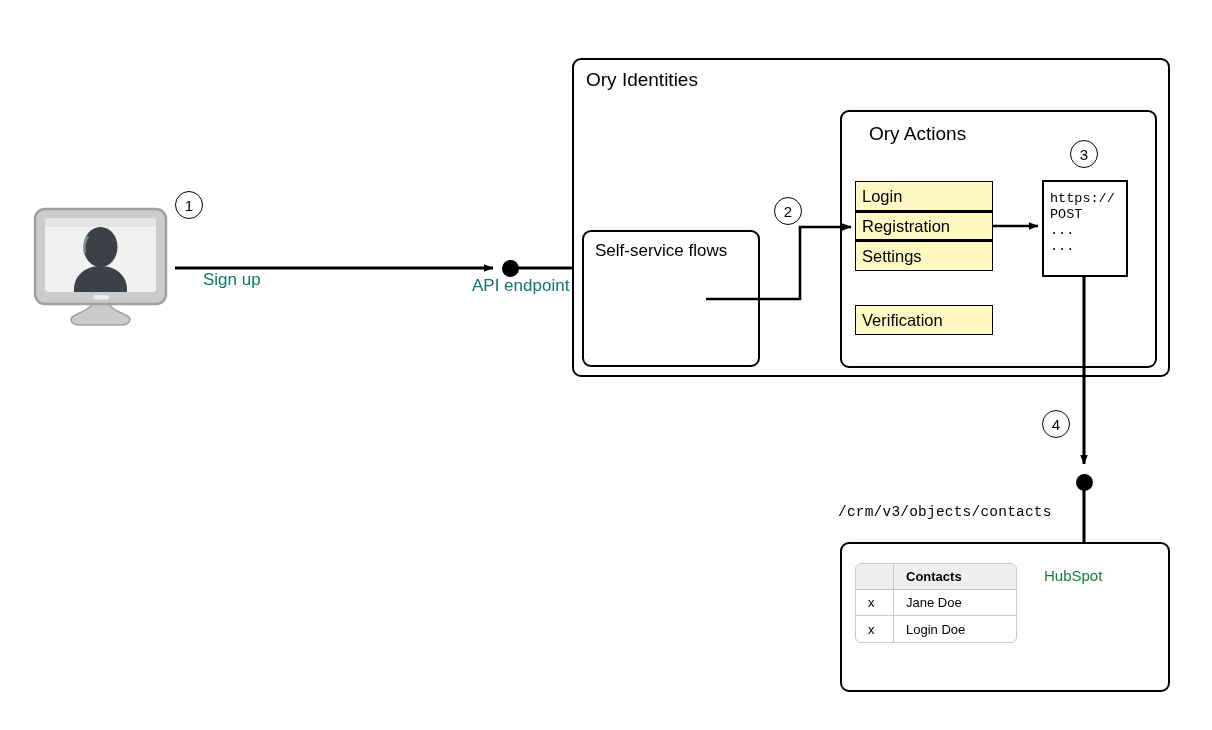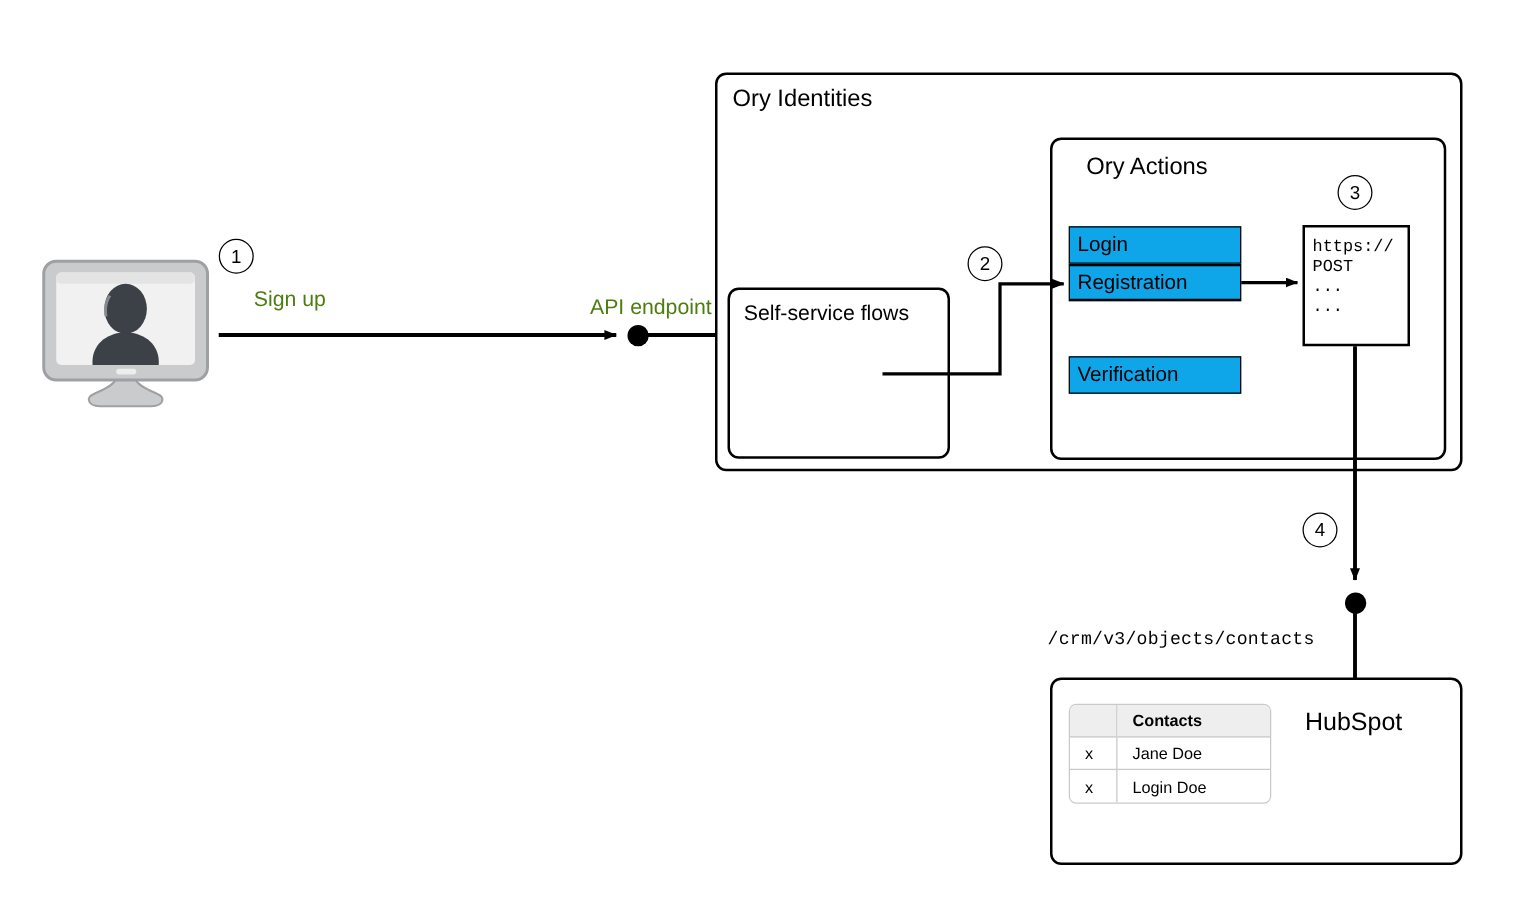--- a/index.html
+++ b/index.html
@@ -46,21 +46,21 @@
   .flow-list {
     position: absolute;
     background: #ffffff;
   }
   .flow-row {
     position: absolute;
     left: 0;
     width: 100%;
     height: 30px;
     border: 1.3px solid #000000;
-    background: #0ea5e9;
+    background: #fef9c3;
     display: flex;
     align-items: center;
     padding-left: 6px;
     font-size: 16.5px;
     line-height: 1;
     white-space: nowrap;
   }
   .flow-row.highlight {
     border-top-width: 2.4px;
     border-bottom-width: 2.4px;
@@ -94,37 +94,38 @@
     line-height: 1;
     z-index: 20;
   }
 
   
   .label {
     position: absolute;
     font-size: 17px;
     line-height: 1;
     white-space: nowrap;
-    color: #4d7c0f;
+    color: #0f766e;
+    margin-top: 40px;
   }
   .label-mono {
     position: absolute;
     font-family: "Liberation Mono", monospace;
     font-size: 14.5px;
     line-height: 1;
     white-space: nowrap;
     color: #000000;
     letter-spacing: 0.2px;
   }
   .label-big {
     position: absolute;
-    font-size: 20px;
-    line-height: 1;
-    white-space: nowrap;
-    color: #000000;
+    font-size: 15px;
+    line-height: 1;
+    white-space: nowrap;
+    color: #15803d;
   }
 
   
   .dot {
     position: absolute;
     width: 17px; height: 17px;
     border-radius: 50%;
     background: #000000;
     z-index: 15;
   }
@@ -243,21 +244,24 @@
   <div class="container-box" style="left:840px; top:110px; width:317px; height:258px;"></div>
   <div class="container-title" style="left:869px; top:124px;">Ory Actions</div>
 
   <div class="flow-list" style="left:855px; top:181px; width:138px; height:150px;">
     <div class="flow-row" style="top:0px;">
       <span>Login</span>
     </div>
     <div class="flow-row highlight" style="top:30px;">
       <span>Registration</span>
     </div>
-    <div class="flow-row" style="top:104px;">
+    <div class="flow-row" style="top:60px;">
+      <span>Settings</span>
+    </div>
+    <div class="flow-row" style="top:124px;">
       <span>Verification</span>
     </div>
   </div>
 
   <div class="badge" style="left:1070px; top:140px;">
     <span>3</span>
   </div>
 
   <div class="code-box" style="left:1042px; top:180px; width:86px; height:97px;">https://
 POST

